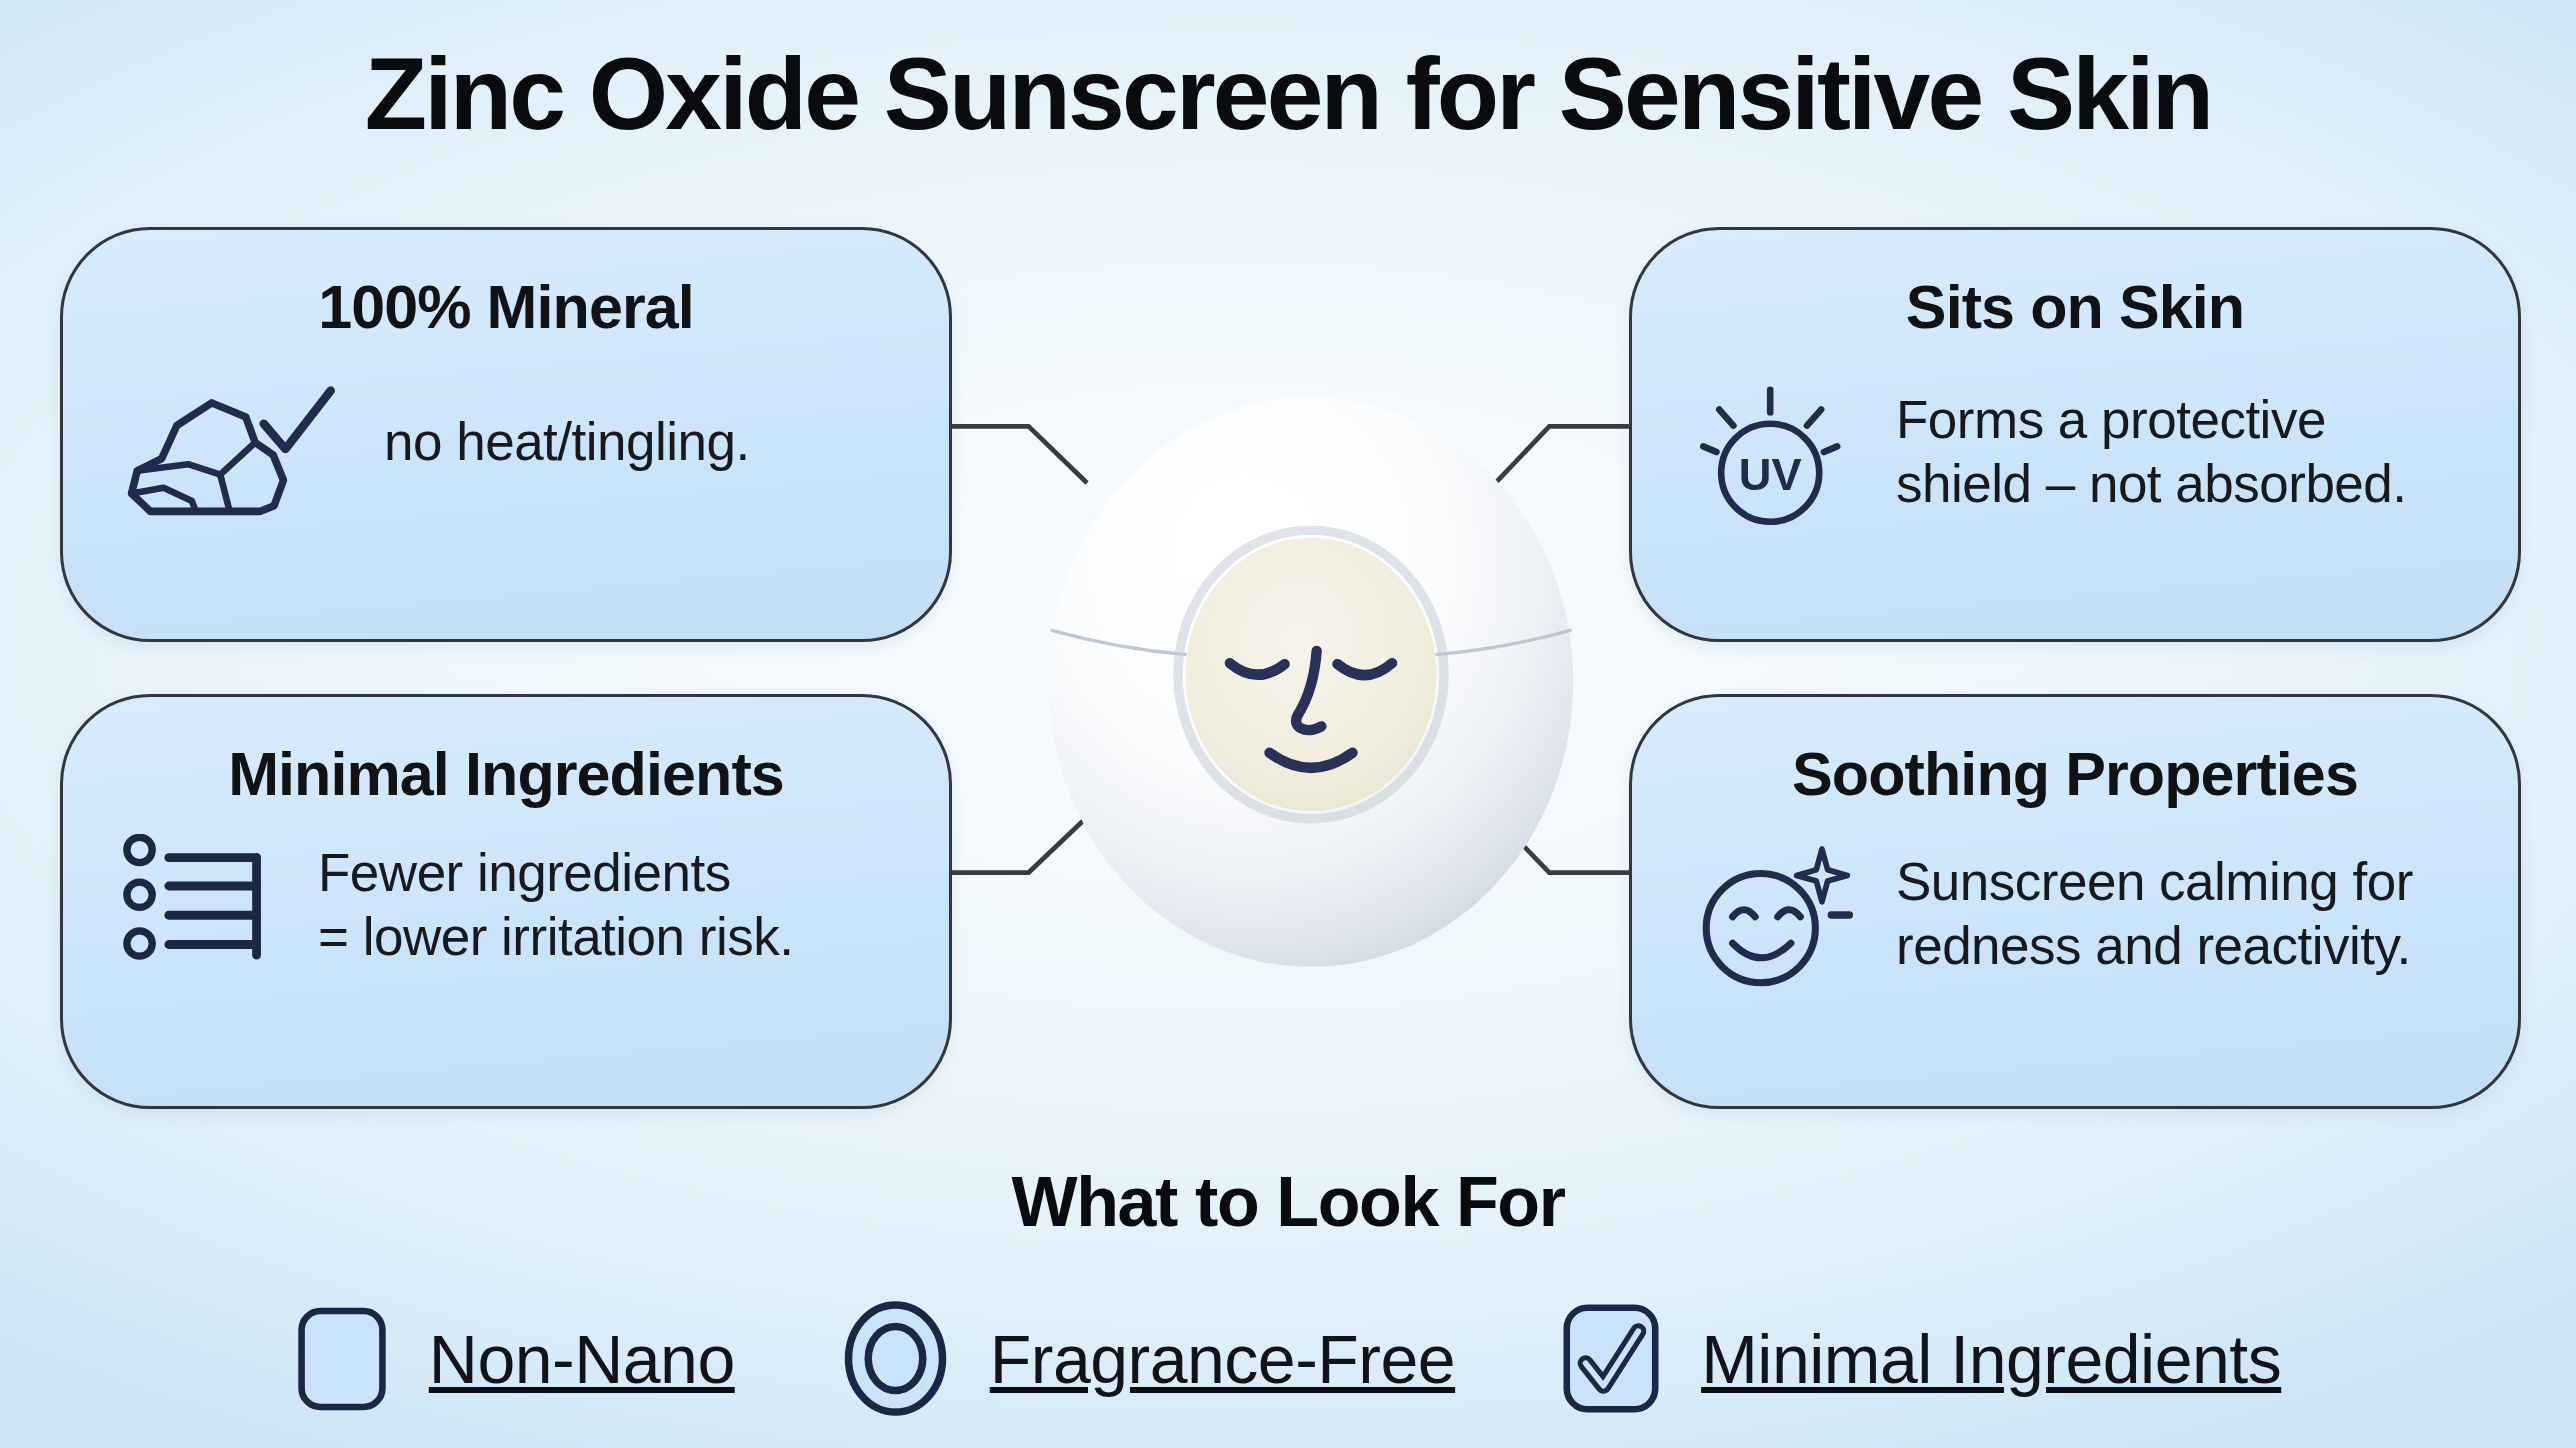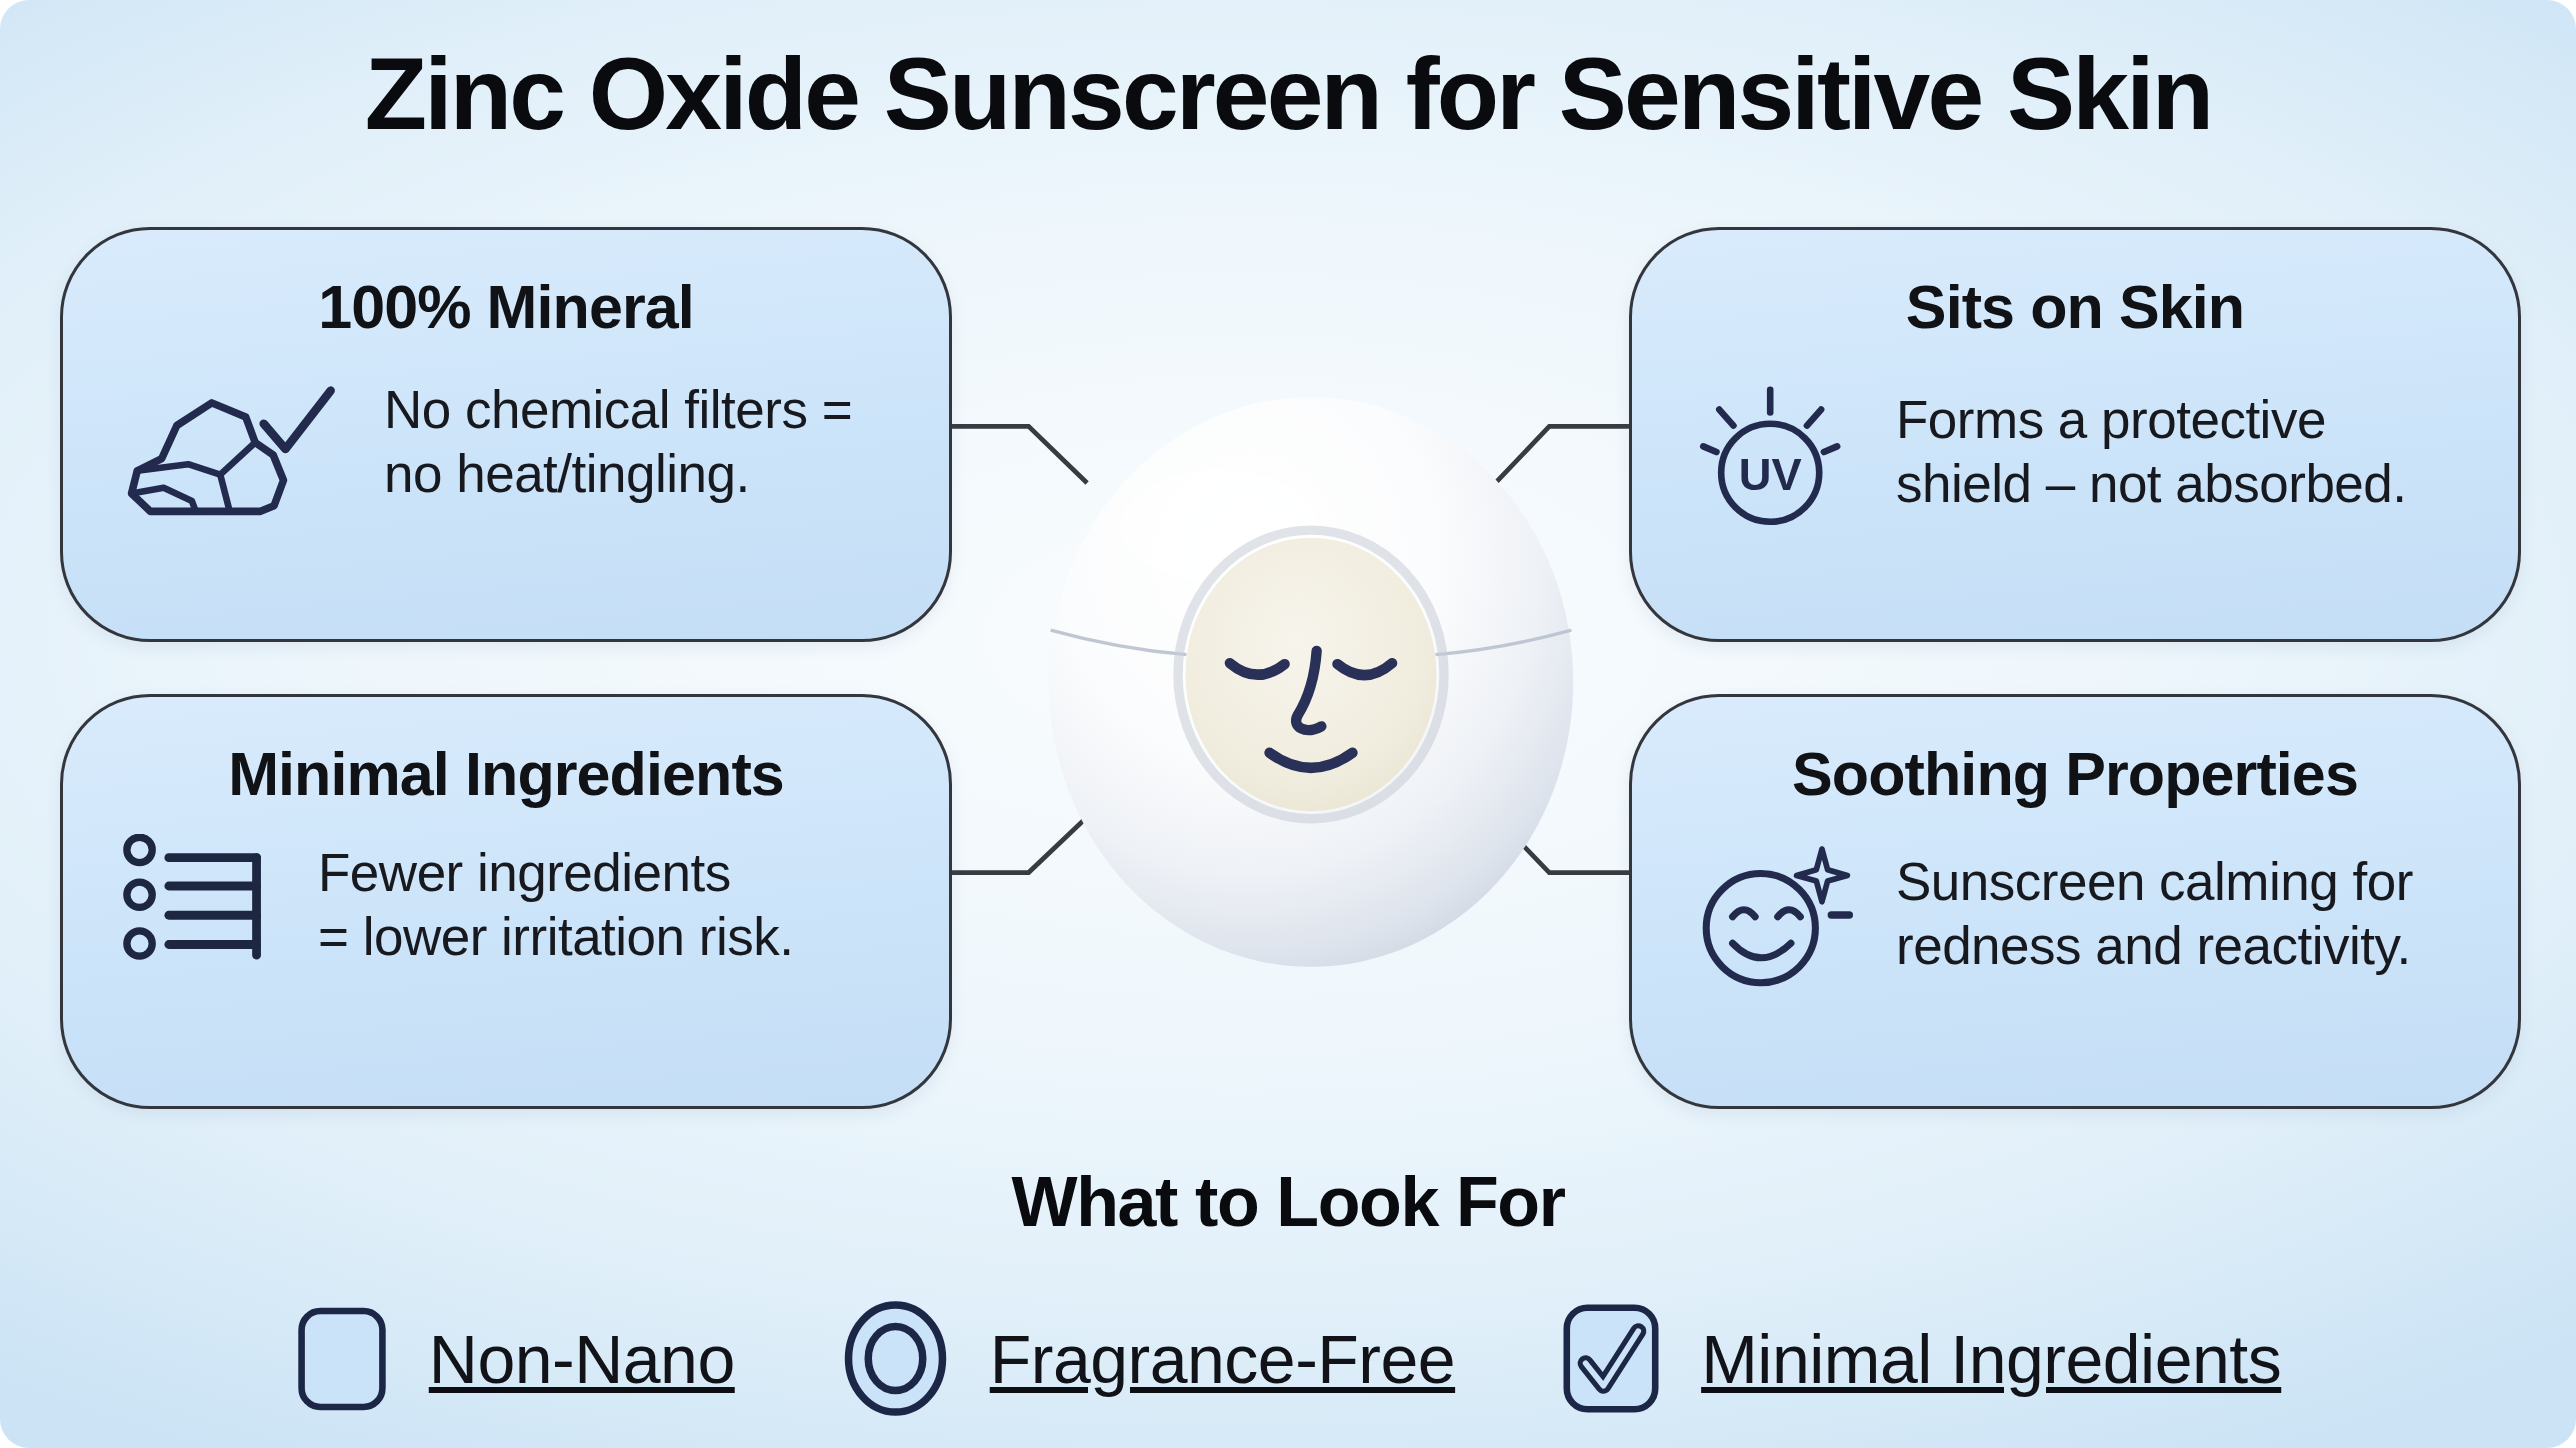--- a/index.html
+++ b/index.html
@@ -1,21 +1,20 @@
 <!DOCTYPE html>
 <html style="font-size:15px"><head>
 <meta charset="utf-8">
 <style>
   html,body{margin:0;padding:0;background:#ffffff;}
   #canvas{
     position:relative; width:2576px; height:1448px; overflow:hidden;
     font-family:"Liberation Sans", sans-serif; color:#0c0e13;
     background:
       radial-gradient(ellipse 78% 66% at 48% 44%, #f9fcfe 0%, #eff7fc 42%, #e0eff9 72%, #cbe3f5 100%);
-    border-radius: 29px;
   }
   .page-title{
     position:absolute; top:36px; left:0; width:100%;
     text-align:center; font-size:102px; font-weight:700; letter-spacing:-2.8px; color:#0a0b0e;
   }
   .card{
     position:absolute; width:892px; height:415px; box-sizing:border-box;
     border:3.8px solid #33363c; border-radius:90px;
     background:linear-gradient(175deg,#d9ebfc 0%, #cce4f9 55%, #c4def6 100%);
     box-shadow:0 5.7px 15px rgba(90,120,160,0.10);
@@ -71,21 +70,20 @@
         <svg width="222" height="151" viewBox="0 0 235 160" fill="none" stroke="#222b4d" stroke-width="8" stroke-linecap="round" stroke-linejoin="round">
           <path d="M 30,153 L 10,134 L 16,110 L 42,97 L 58,62 L 95,38 L 131,53 L 141,80 L 160,93 L 171,120 L 161,147 L 146,153 Z"></path>
           <path d="M 16,110 L 70,103 L 104,114" stroke-width="7"></path>
           <path d="M 104,114 L 114,153" stroke-width="7"></path>
           <path d="M 141,80 L 104,114" stroke-width="7"></path>
           <path d="M 10,134 L 44,128 L 74,142 L 78,153" stroke-width="7"></path>
           <path d="M 150,60 L 173,87 L 221,25" stroke-width="9"></path>
         </svg>
       </span>
       <div class="body">
-        <div>No chemical filters =</div>
         <div>no heat/tingling.</div>
       </div>
     </div>
   </div>
 
   <div class="card card-tr">
     <h2>Sits on Skin</h2>
     <div class="row">
       <span class="icon-box">
         <svg width="165" height="170" viewBox="0 0 175 180" fill="none" stroke="#222b4d" stroke-width="7" stroke-linecap="round">

